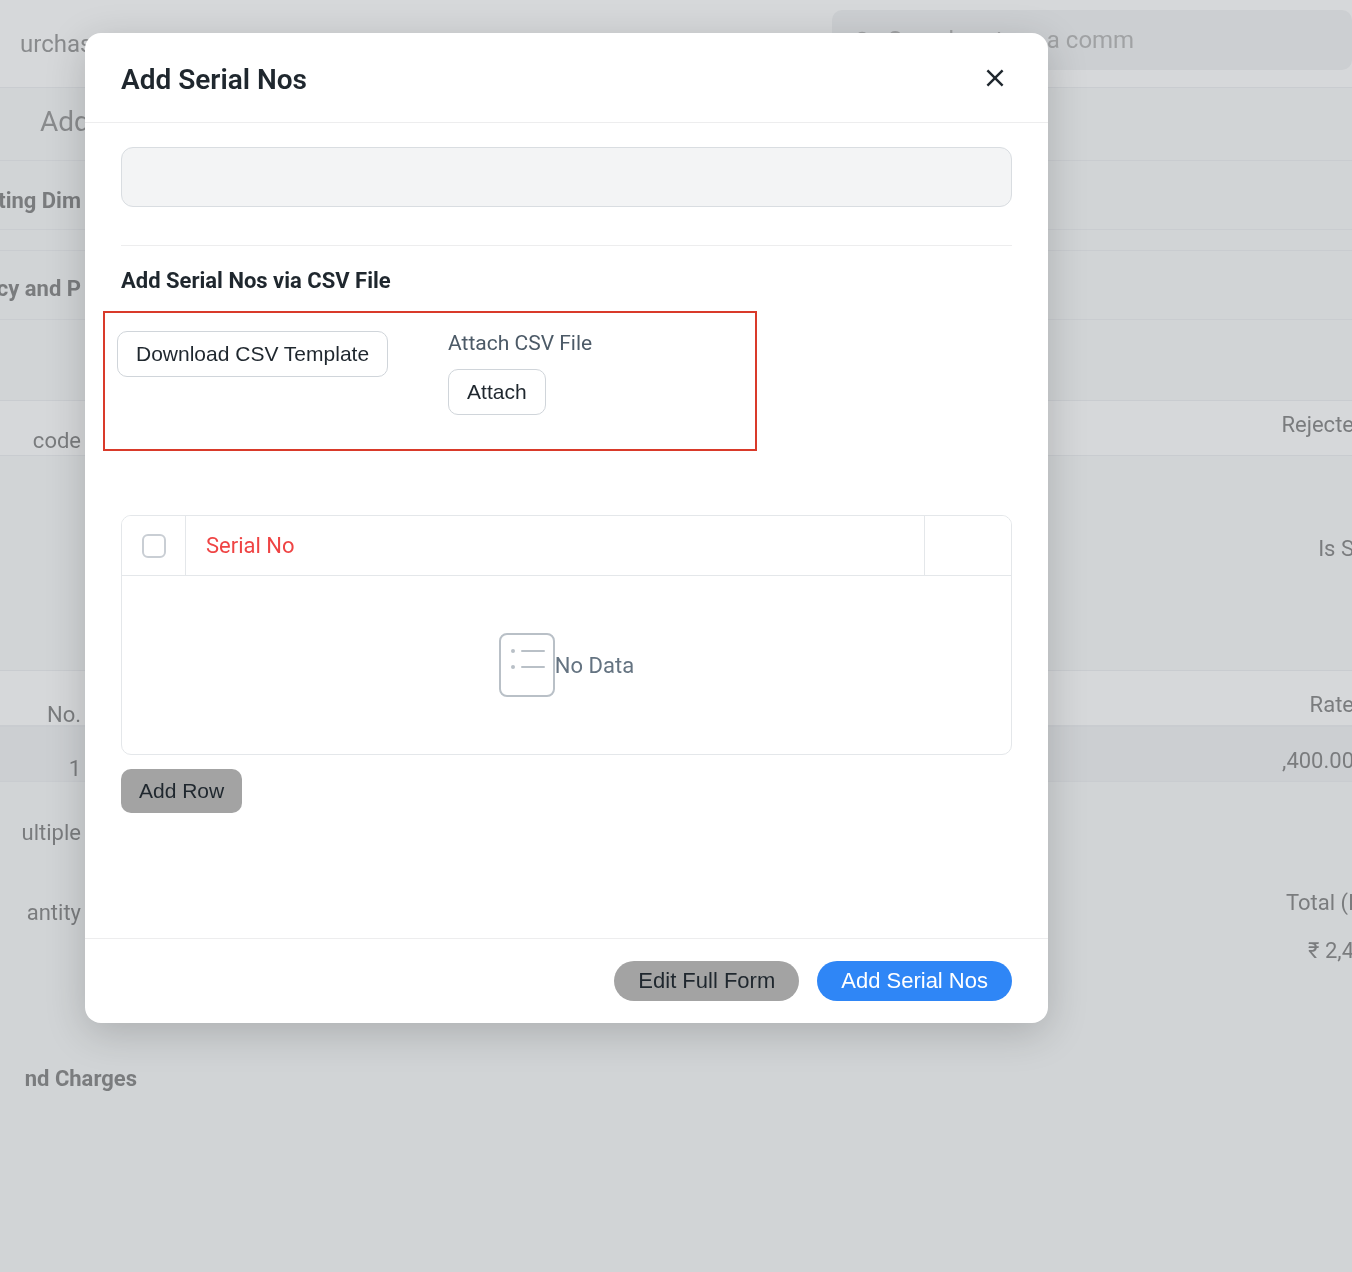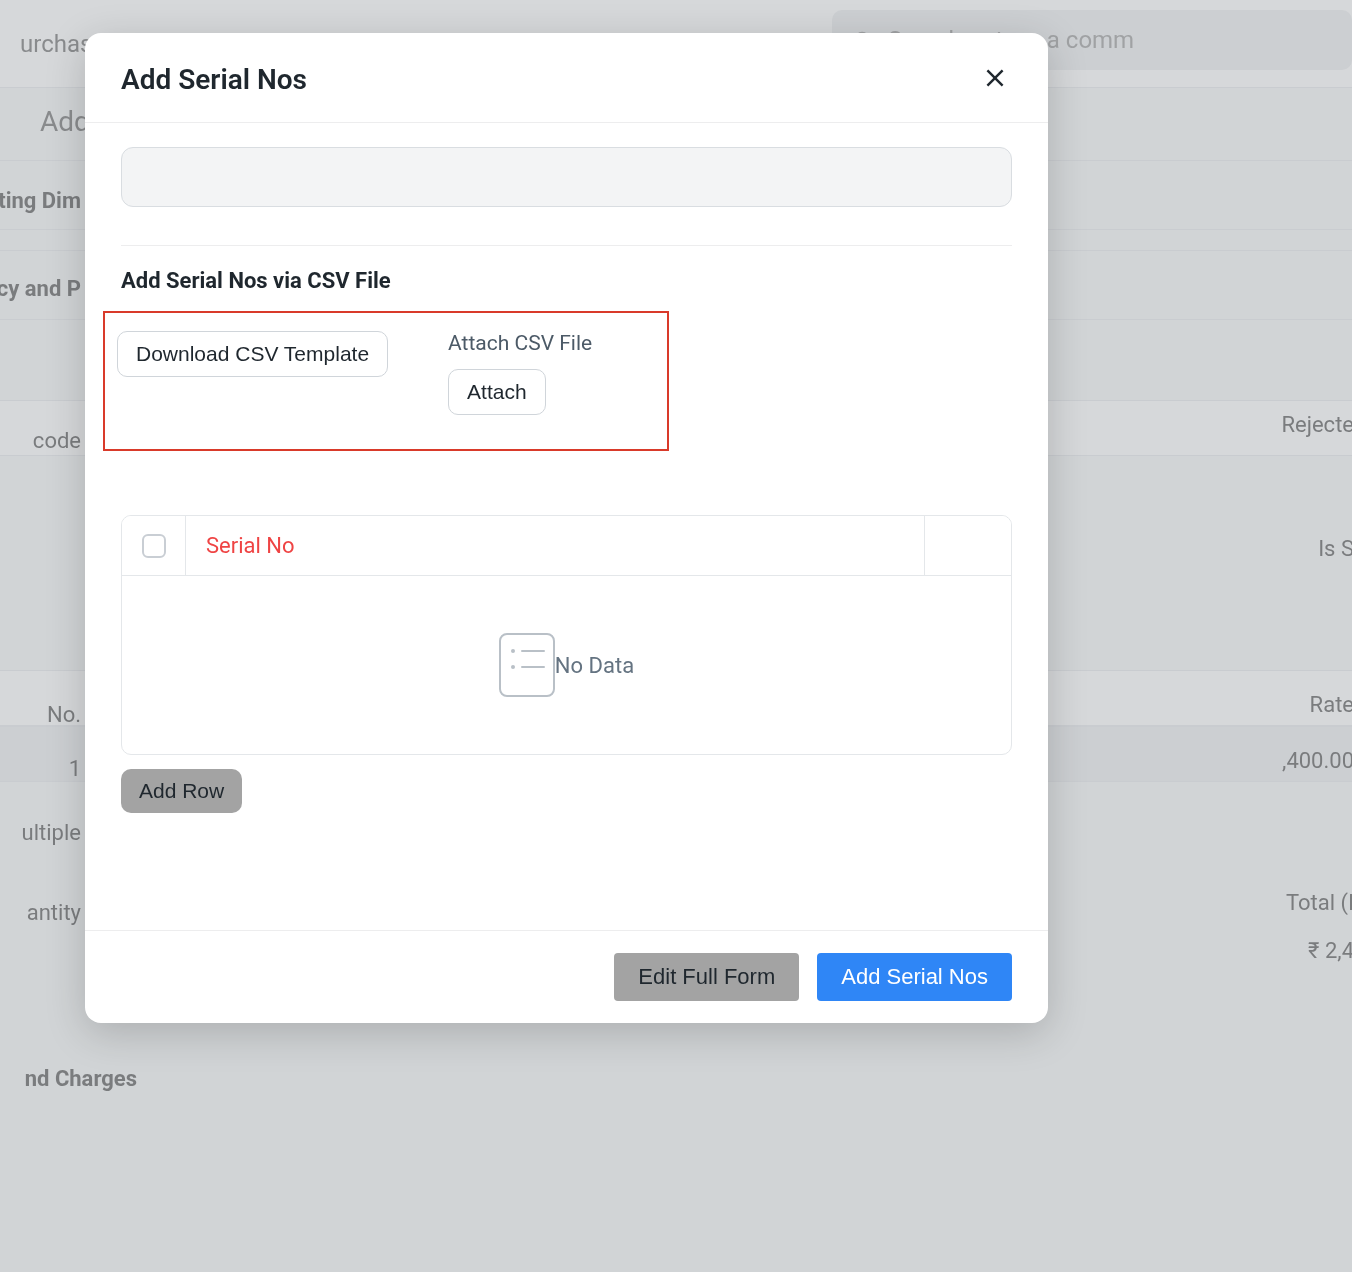--- a/index.html
+++ b/index.html
@@ -132,21 +132,21 @@
     .csv-heading {
       font-size: 22px;
       font-weight: 700;
       color: #1f272e;
       margin-bottom: 18px;
     }
     .csv-highlight {
       border: 2px solid #d93a2a;
       padding: 18px 12px 34px 12px;
       margin-left: -18px;
-      width: 566px;
+      width: 654px;
       display: flex;
       gap: 60px;
       align-items: flex-start;
     }
     .btn {
       background: #fff;
       border: 1px solid #d0d5da;
       border-radius: 10px;
       padding: 10px 18px;
       font-size: 21px;
@@ -229,24 +229,24 @@
     .add-row-area { margin-top: 14px; }
 
     .modal-footer {
       border-top: 1px solid #ededee;
       padding: 22px 36px;
       display: flex;
       justify-content: flex-end;
       gap: 18px;
     }
     .footer-btn {
-      height: 48px;
+      height: 40px;
       padding: 0 24px;
       font-size: 22px;
-      border-radius: 4px;
+      border-radius: 20px;
       cursor: pointer;
     }
   </style>
 </head>
 <body>
 
 <div class="bg-page">
   <div class="bg-header">
     <span>urchase-receipt-2</span>
     <div class="bg-search">

